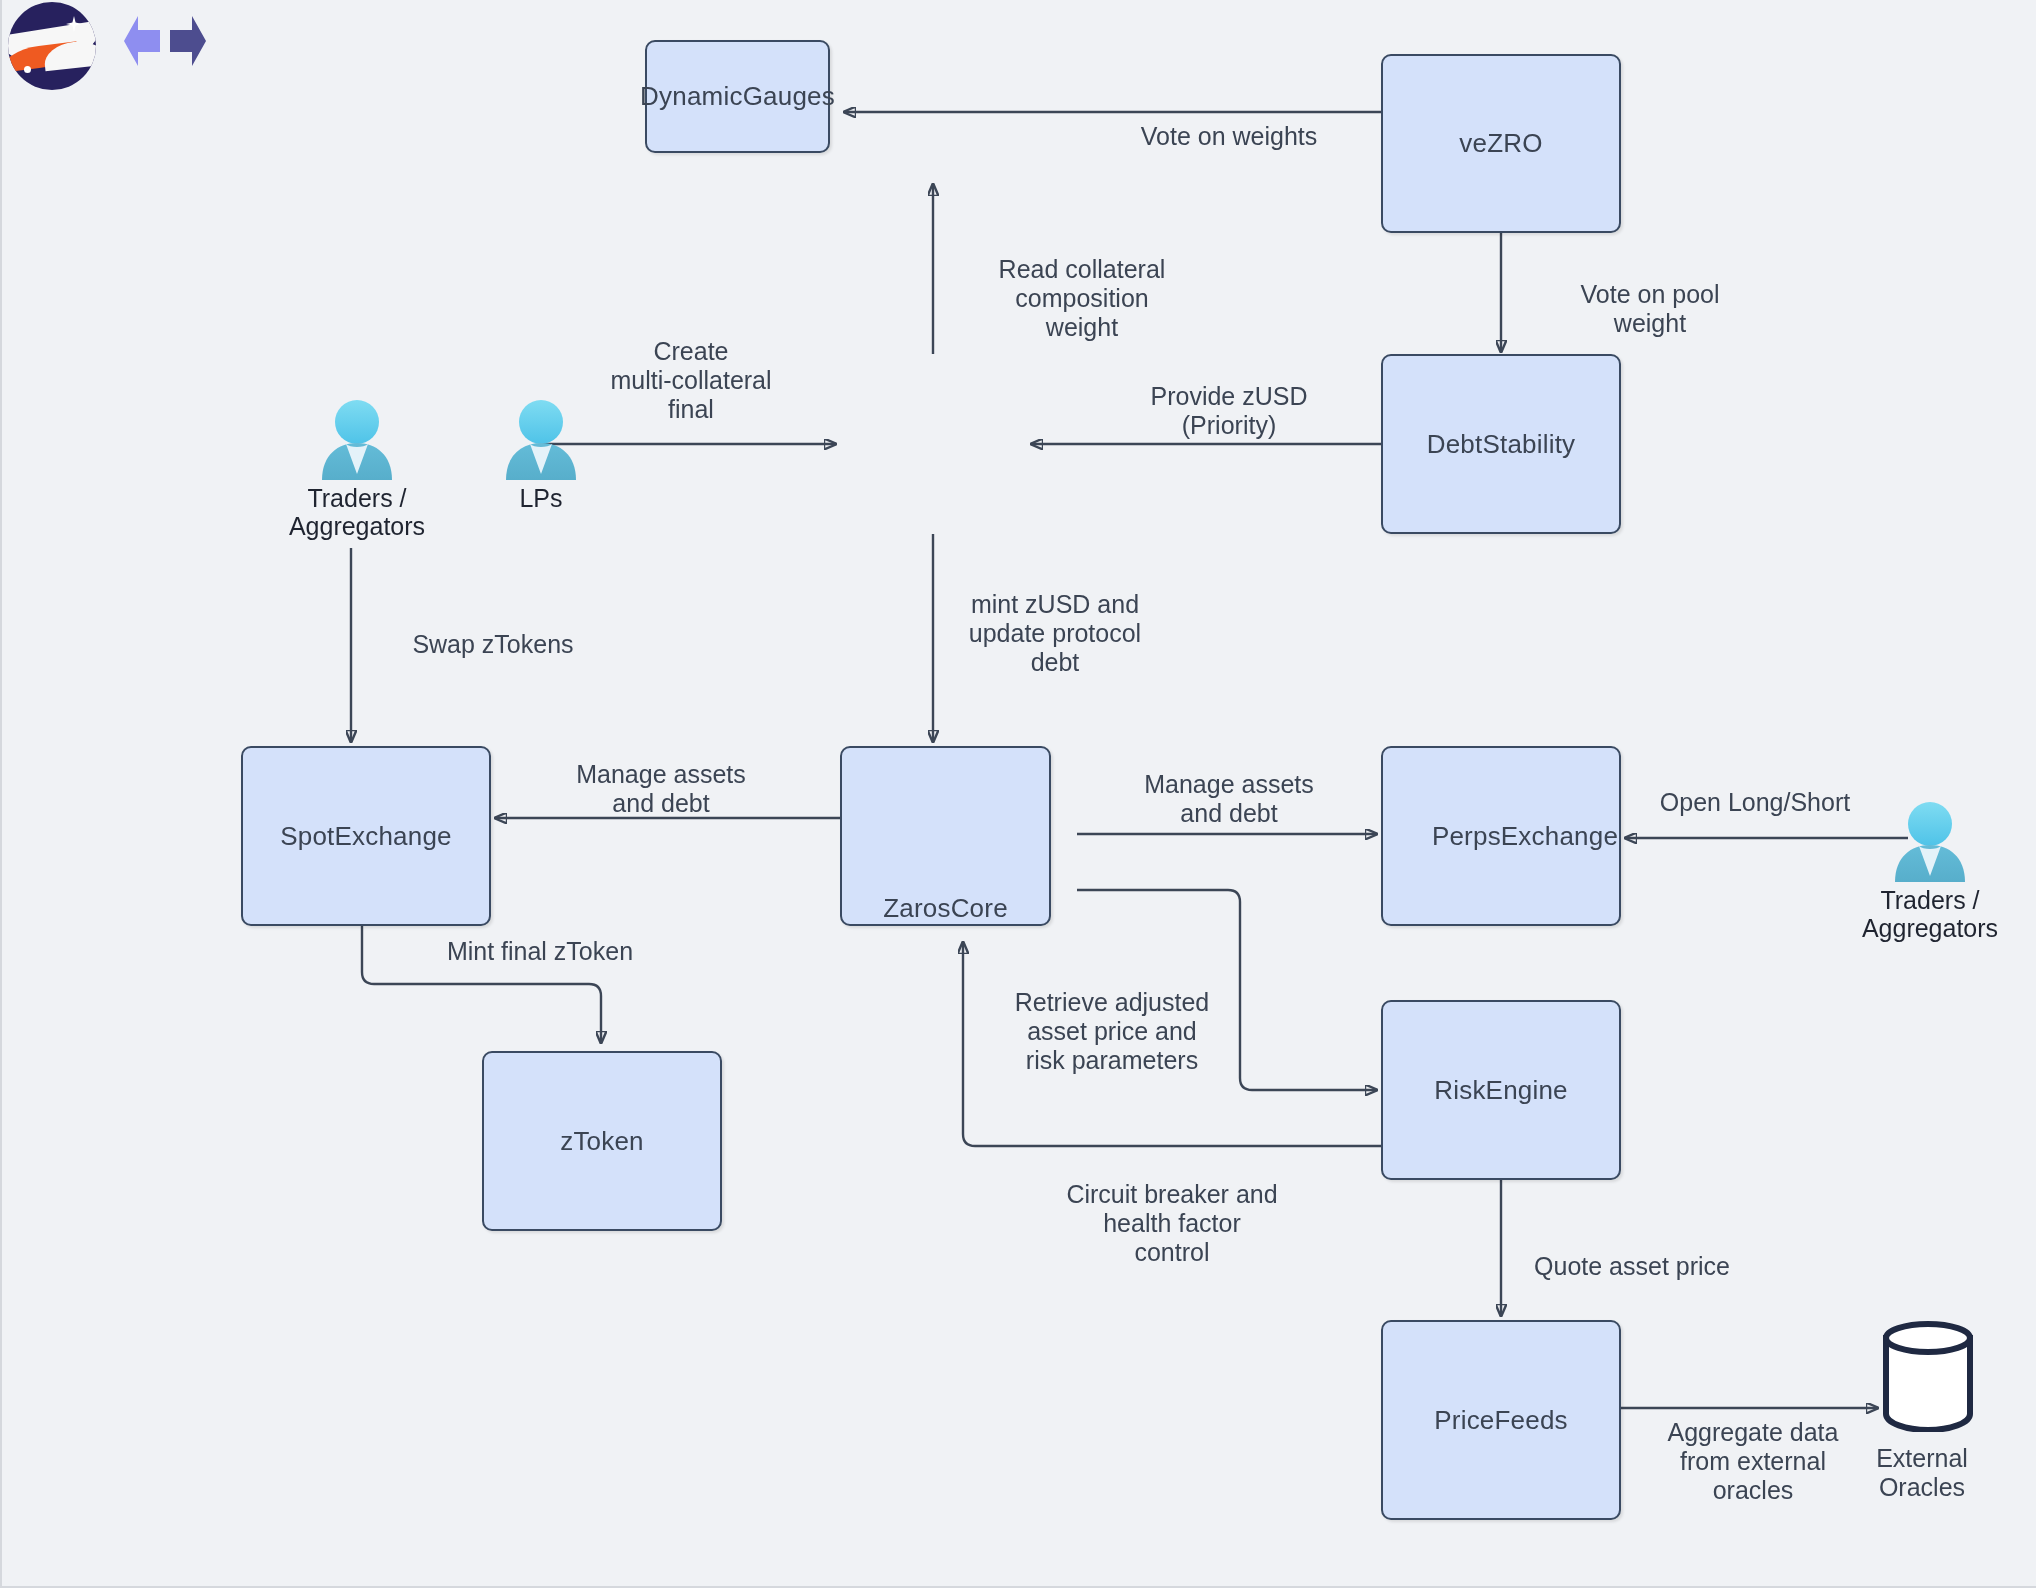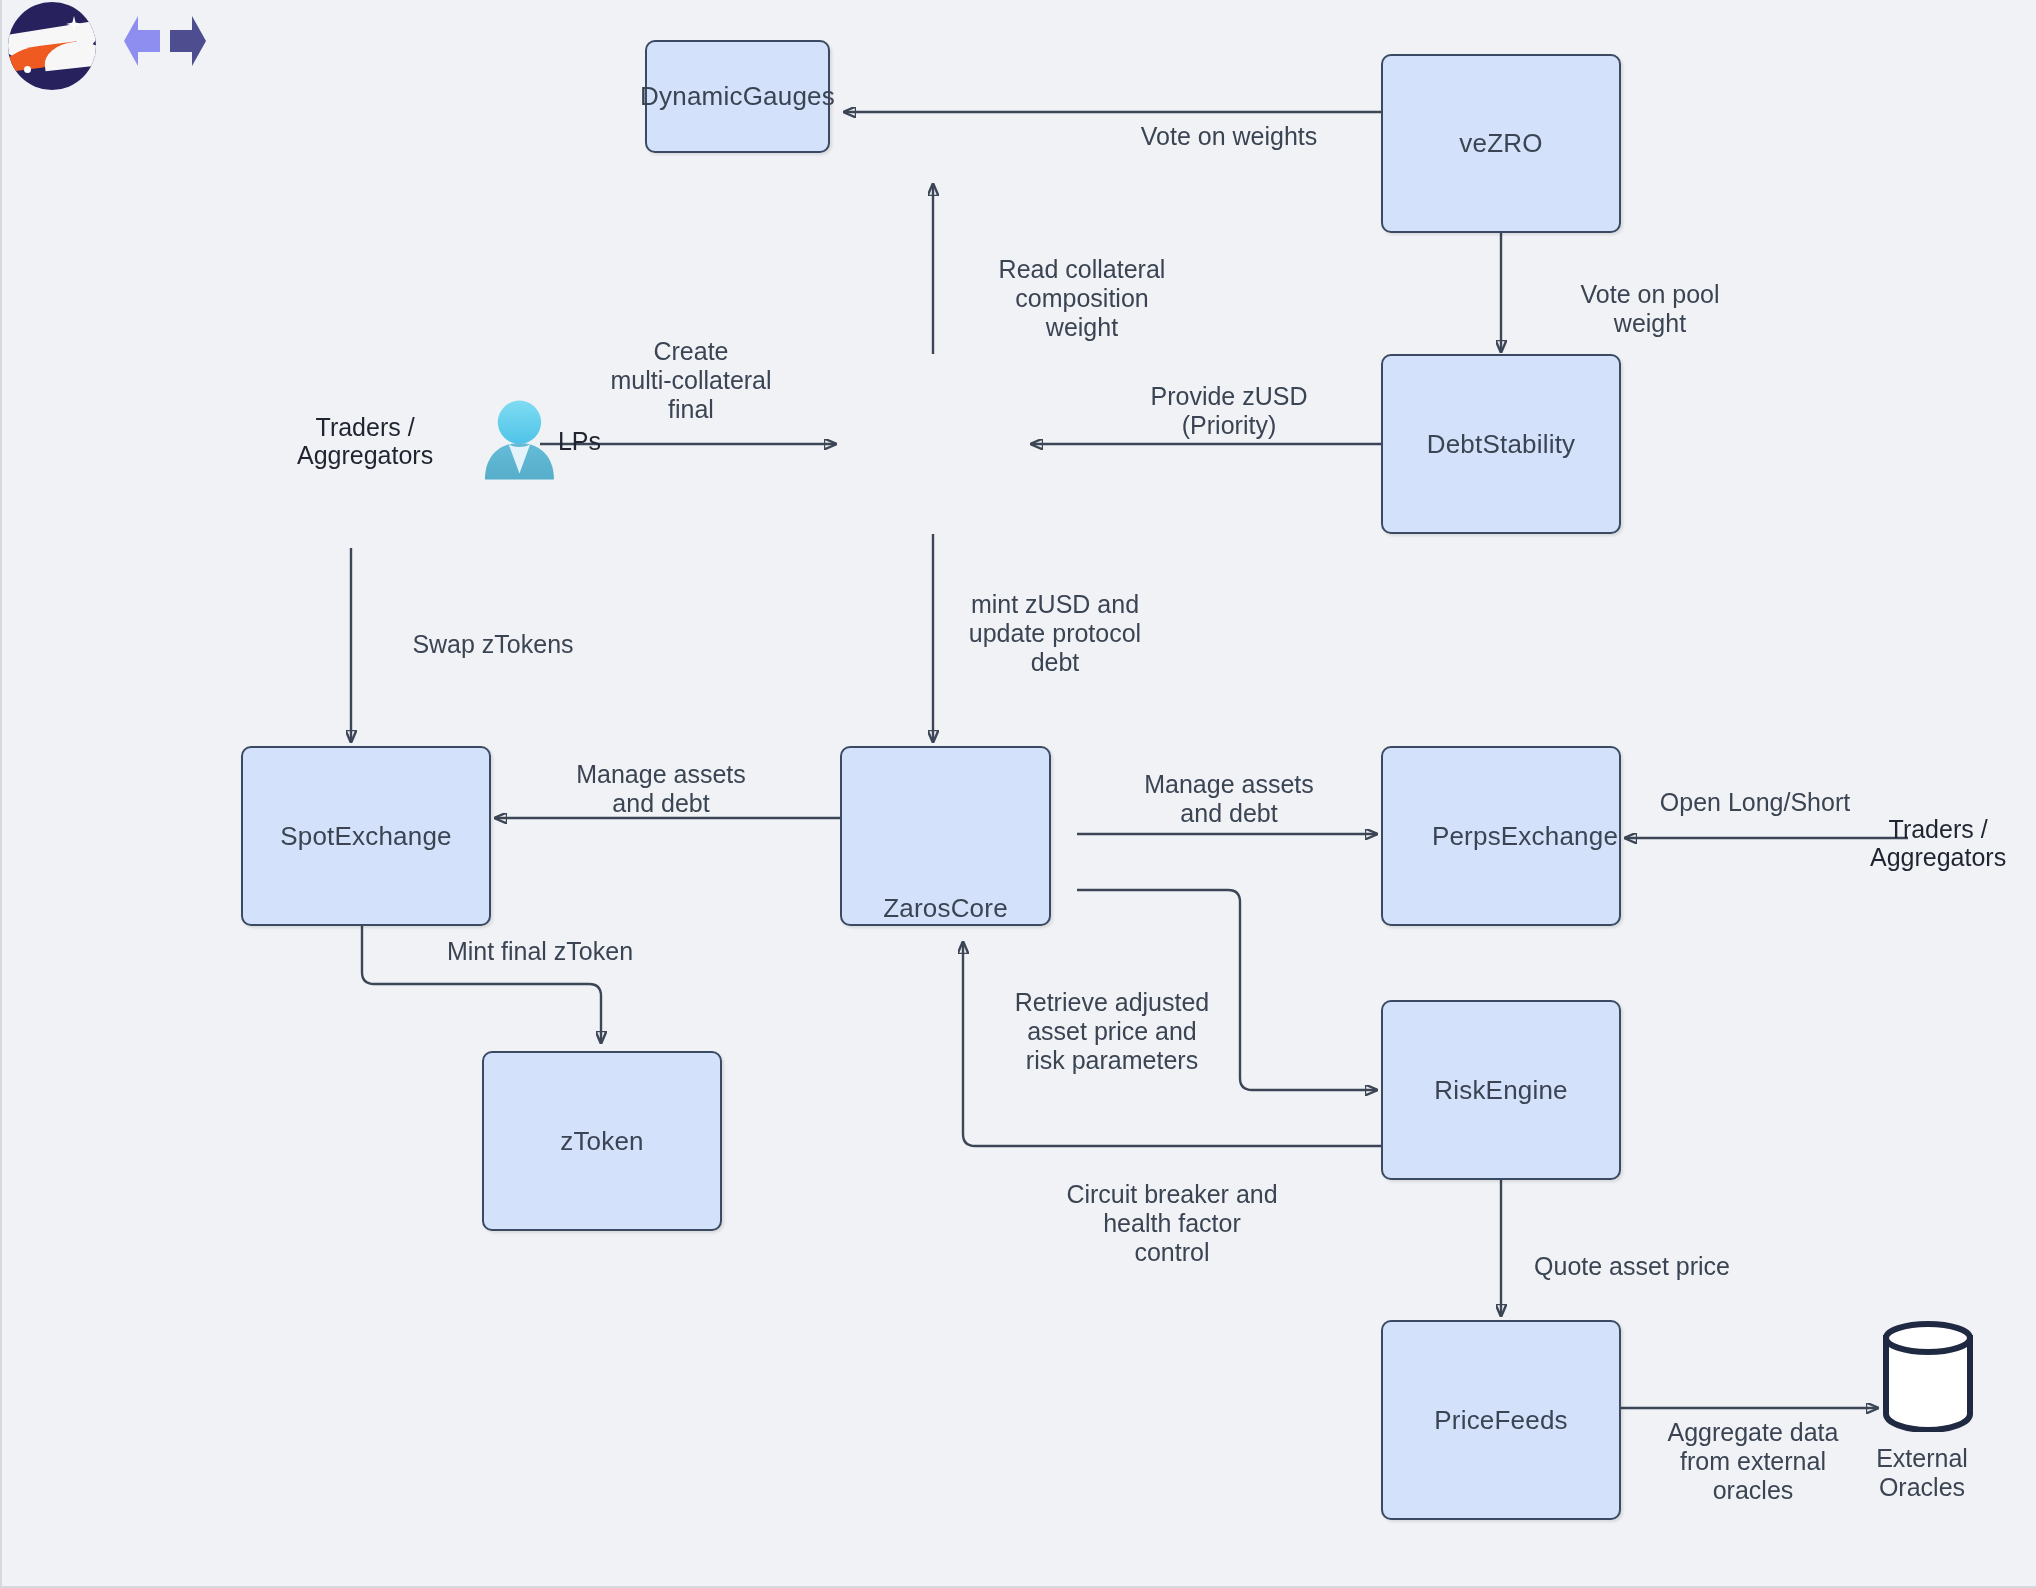--- a/index.html
+++ b/index.html
@@ -100,21 +100,21 @@
     letter-spacing: 0.2px;
     text-align: center;
     box-shadow: 2px 2px 3px rgba(0,0,0,0.10);
   }
 
   
   .actor {
     position: absolute;
     width: 120px;
     display: flex;
-    flex-direction: row;
+    flex-direction: column;
     align-items: center;
   }
   .actor-glyph { width: 78px; height: 82px; }
   .actor-label {
     margin-top: 4px;
     font-size: 25px;
     color: #1f2430;
     text-align: center;
     line-height: 1.12;
     white-space: pre-line;

